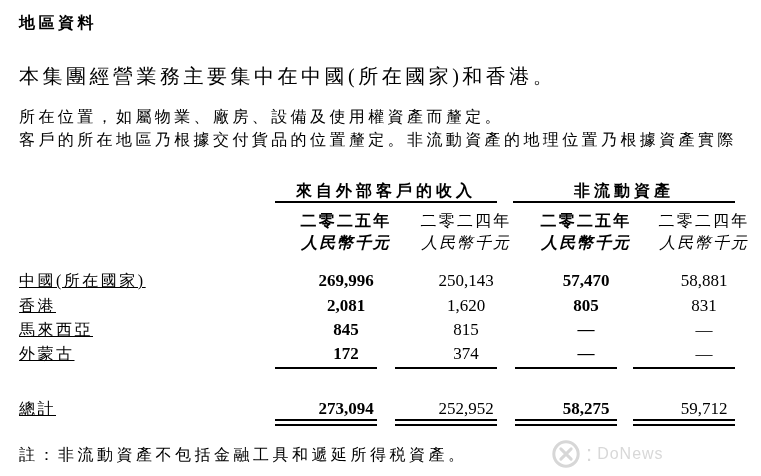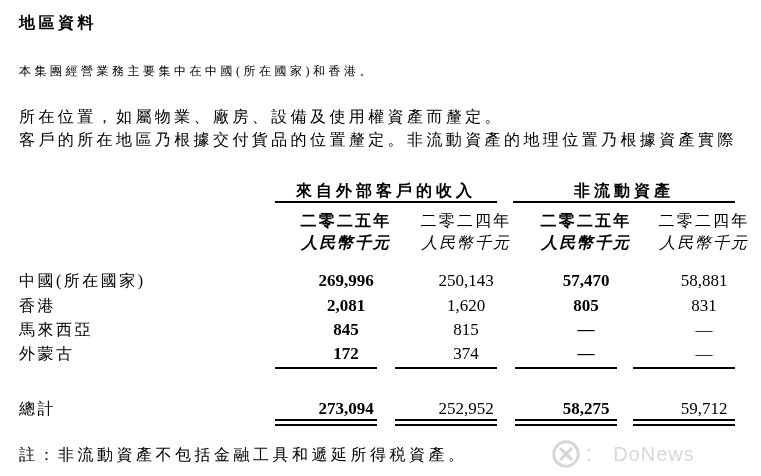--- a/index.html
+++ b/index.html
@@ -12,35 +12,35 @@
     overflow:hidden;
     padding-left:44px;
   }
   
   .title{
     position:absolute;left:19px;top:13px;
     font-size:16px;font-weight:bold;letter-spacing:3.5px;
   }
   .para1{
     position:absolute;left:19px;top:63px;
-    font-size:12px;letter-spacing:3.5px;white-space:nowrap;
+    font-size:20px;letter-spacing:3.5px;white-space:nowrap;
   }
   .para2{
     position:absolute;left:19px;top:106px;width:735px;
     font-size:16px;letter-spacing:3.4px;line-height:22.5px;
   }
   .note{
     position:absolute;left:19px;top:445px;
     font-size:16px;letter-spacing:3.5px;white-space:nowrap;
   }
   
   .cell{position:absolute;width:150px;text-align:center;font-size:17px;white-space:nowrap;}
   .c1{right:384px}.c2{right:264px}.c3{right:144px}.c4{right:26px}
   .b{font-weight:bold}
-  .lab{position:absolute;left:19px;text-align:left;font-size:16px;letter-spacing:2.5px;white-space:nowrap;}
+  .lab{position:absolute;left:19px;text-align:left;font-size:16px;letter-spacing:2.5px;white-space:nowrap;text-decoration:underline;}
   .gh{
     position:absolute;top:181px;width:222px;text-align:center;
     font-weight:bold;font-size:16px;letter-spacing:4px;white-space:nowrap;
   }
   .gh1{left:275px}.gh2{left:513px}
   .yr{top:211px;font-size:16px;letter-spacing:2.2px;}
   .un{top:233px;font-size:16px;font-style:italic;letter-spacing:1.8px;}
   .r0{top:271px}.r1{top:296px}.r2{top:320px}.r3{top:344px}.rt{top:399px}
   .grule{position:absolute;top:201px;height:2px;background:#000;}
   .gr1{left:275px;width:222px}.gr2{left:513px;width:222px}
@@ -54,23 +54,22 @@
     display:flex;align-items:center;gap:5px;
   }
   .wm-logo{width:30px;height:30px;display:block;}
   .wm-brand{
     font-size:25px;font-weight:bold;letter-spacing:2px;
     color:#ececec;-webkit-text-stroke:1px #d2d2d2;
     font-family:"Liberation Sans","DejaVu Sans",sans-serif;
   }
   .wm-sep{font-size:22px;color:#d8d8d8;font-family:"Liberation Sans",sans-serif;}
   .wm-src{
-    font-size:20px;color:#d8d8d8;letter-spacing:1px;
+    font-size:16px;color:#d8d8d8;letter-spacing:1px;
     font-family:"Liberation Sans","DejaVu Sans",sans-serif;
-    margin-left:16px;
   }
 </style>
 </head>
 <body>
 
 <div id="page">
 
   <div class="title">地區資料</div>
   <div class="para1">本集團經營業務主要集中在中國(所在國家)和香港。</div>
   <div class="para2">

